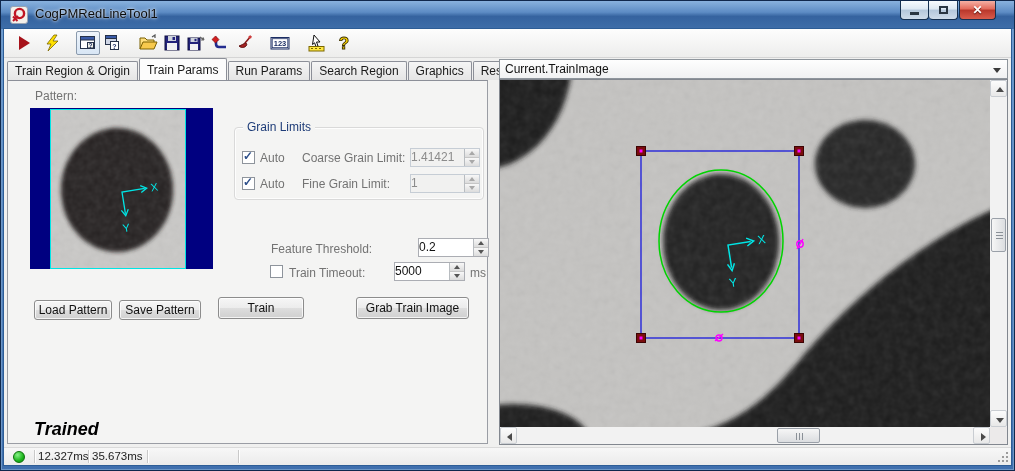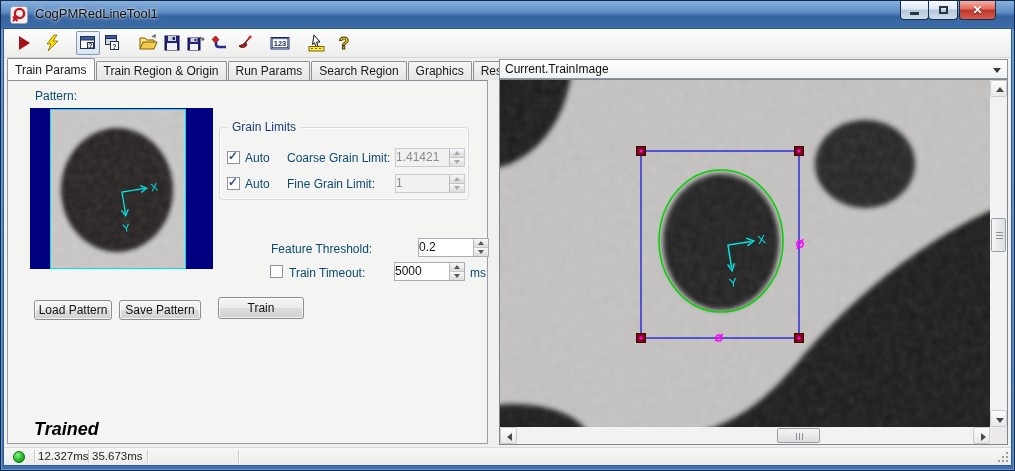--- a/index.html
+++ b/index.html
@@ -35,27 +35,27 @@
   .tgap.sm{width:4px;}
   
   .tabs{position:absolute;left:3px;top:29px;height:22px;display:flex;align-items:flex-end;}
   .tab{height:19px;padding:0 7px;font-size:12px;color:#1a1a1a;line-height:19px;
     background:linear-gradient(#f5f5f5,#e5e5e5);border:1px solid #8c8f98;border-bottom:none;
     border-radius:2px 2px 0 0;margin-right:1px;white-space:nowrap;}
   .tab.active{height:22px;line-height:23px;background:#fcfcfc;position:relative;z-index:2;}
   
   .page{position:absolute;left:3px;top:51px;width:481px;height:364px;background:#f4f4f3;
     border:1px solid #9a9da4;border-top-color:#8c8f98;}
-  .lbl{position:absolute;font-size:12px;color:#0c4a6e;white-space:nowrap;}
+  .lbl{position:absolute;font-size:12px;color:#737373;white-space:nowrap;}
   .pattern-box{position:absolute;left:22px;top:27px;width:183px;height:161px;background:#000080;}
   .pattern-img{position:absolute;left:20px;top:1px;width:136px;height:160px;border:1px solid #00e5e5;}
   .btn{position:absolute;font-size:12px;color:#111;text-align:center;border:1px solid #8c8c8c;border-radius:3px;
     background:linear-gradient(#f6f6f6 0%,#ececec 49%,#dedede 50%,#d0d0d0 100%);
     box-shadow:inset 0 0 0 1px rgba(255,255,255,.75);display:flex;align-items:center;justify-content:center;}
-  .group{position:absolute;left:211px;top:46px;width:250px;height:73px;border:1px solid #d9d9d9;border-radius:4px;
+  .group{position:absolute;left:226px;top:46px;width:250px;height:73px;border:1px solid #d9d9d9;border-radius:4px;
     box-shadow:inset 0 0 0 1px #fdfdfd;}
   .group-title{position:absolute;left:8px;top:-8px;background:#f4f4f3;padding:0 4px;font-size:12px;color:#1e3c78;}
   .cb{position:absolute;width:13px;height:13px;background:#fff;border:1px solid #8e949c;}
   .cb.checked::after{content:"✓";position:absolute;left:0px;top:-3px;font-size:12px;font-weight:bold;color:#2d4f8a;}
   .field{position:absolute;height:19px;display:flex;border:1px solid #abadb3;background:#fff;}
   .field .val{flex:1;font-size:12px;color:#111;text-align:left;line-height:17px;padding-right:3px;overflow:hidden;}
   .field.disabled{background:#f1f1f0;border-color:#c6cdd5;}
   .field.disabled .val{color:#8b8b8b;}
   .spin{width:15px;display:flex;flex-direction:column;border-left:1px solid #b8bcc0;}
   .spin i{flex:1;position:relative;background:linear-gradient(#f8f8f8,#dcdcdc);}
@@ -208,22 +208,22 @@
       </div>
       <div class="tgap sm"></div>
       <div class="tbtn">
         <svg width="16" height="18">
           <text x="8" y="15" font-size="17" font-weight="bold" fill="#ffd800" stroke="#3c3000" stroke-width="0.9" text-anchor="middle" font-family="Liberation Serif, serif">?</text>
         </svg>
       </div>
     </div>
 
     <div class="tabs">
+      <div class="tab">Train Region &amp; Origin</div>
       <div class="tab active">Train Params</div>
-      <div class="tab">Train Region &amp; Origin</div>
       <div class="tab">Run Params</div>
       <div class="tab">Search Region</div>
       <div class="tab">Graphics</div>
       <div class="tab">Results</div>
     </div>
 
     <div class="page">
       <span class="lbl" style="left:27px;top:8px;">Pattern:</span>
 
       <div class="pattern-box">
@@ -299,20 +299,23 @@
         <span class="spin">
             <i class="up"></i>
             <i class="dn"></i>
           </span>
       </div>
       <span class="lbl" style="left:462px;top:185px;">ms</span>
 
       <div class="btn" style="left:210px;top:216px;width:86px;height:22px;">
           <span>Train</span>
         </div>
+      <div class="btn" style="left:348px;top:216px;width:113px;height:22px;">
+          <span>Grab Train Image</span>
+        </div>
 
       <div class="trained">Trained</div>
     </div>
 
     <div class="combo">
       <span>Current.TrainImage</span>
       <span class="combo-arrow"></span>
     </div>
 
     <div class="view">

